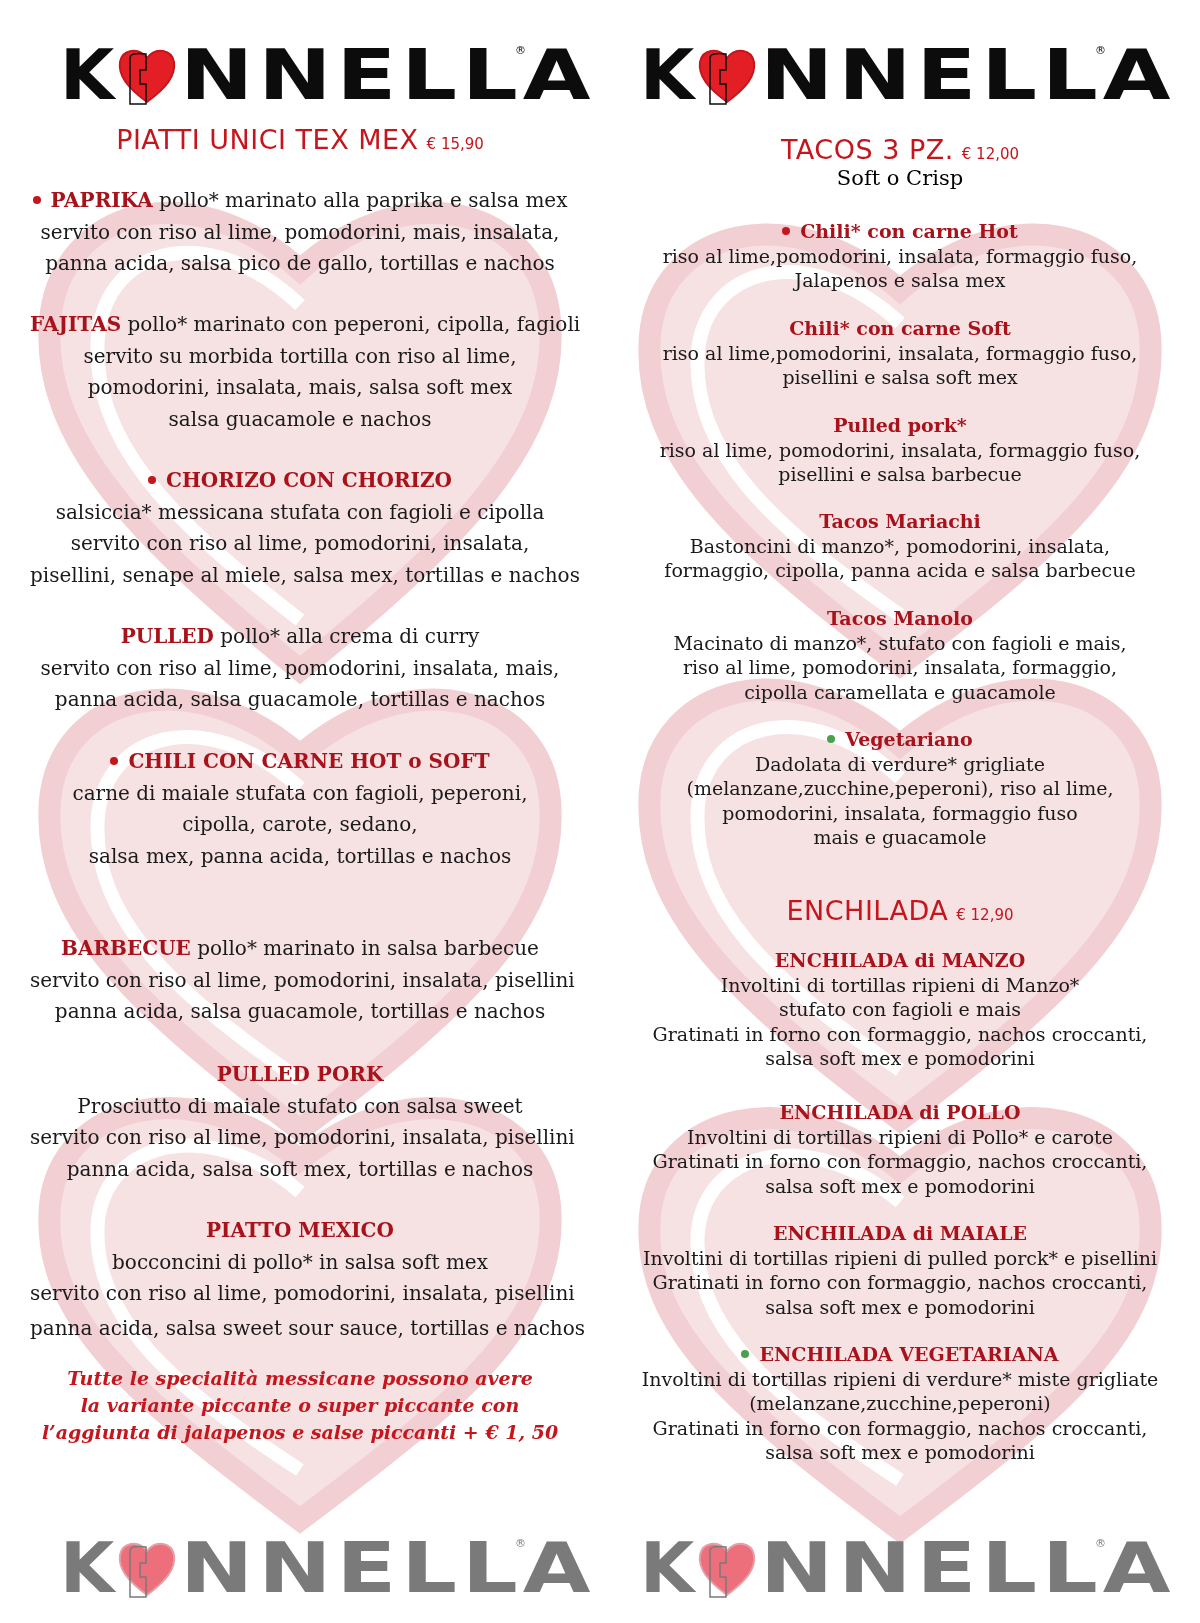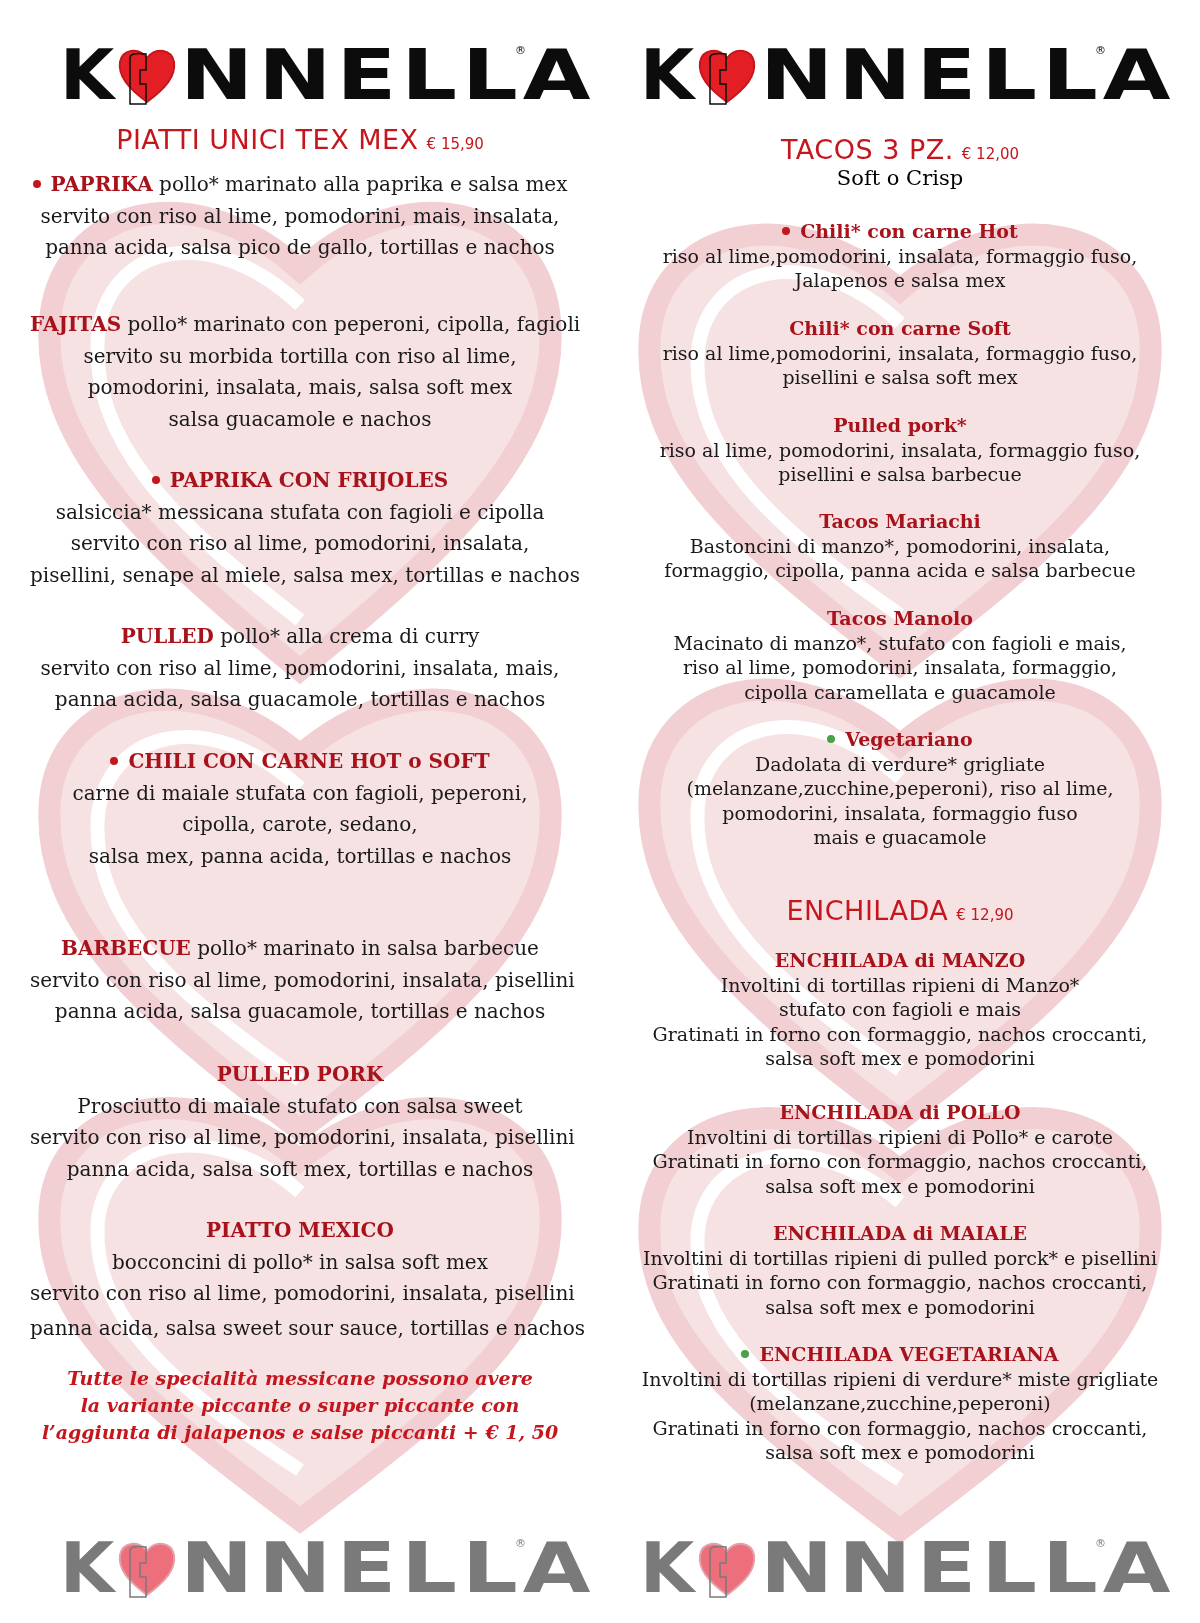--- a/index.html
+++ b/index.html
@@ -78,35 +78,35 @@
     </span>
     <span class="reg" style="left:455px;">®</span>
   </div>
 
   <div class="section-title" style="top:124px;">
     <span class="name">PIATTI UNICI TEX MEX</span><span class="price">€ 15,90</span>
   </div>
 
   <div class="items left-items" style="top:0;">
 
-    <div class="item" style="top:169px;">
+    <div class="item" style="top:185px;">
       <span class="line"><span class="bullet red"></span><span class="head">PAPRIKA</span> <span>pollo* marinato alla paprika e salsa mex</span></span>
       <span class="line">servito con riso al lime, pomodorini, mais, insalata,</span>
       <span class="line">panna acida, salsa pico de gallo, tortillas e nachos</span>
     </div>
 
     <div class="item" style="top:309px;">
       <span class="line"><span class="head">FAJITAS</span> <span>pollo* marinato con peperoni, cipolla, fagioli</span></span>
       <span class="line">servito su morbida tortilla con riso al lime,</span>
       <span class="line">pomodorini, insalata, mais, salsa soft mex</span>
       <span class="line">salsa guacamole e nachos</span>
     </div>
 
     <div class="item" style="top:465px;">
-      <span class="line"><span class="bullet red"></span><span class="head">PAPRIKA CON FRIJOLES</span></span>
+      <span class="line"><span class="bullet red"></span><span class="head">CHORIZO CON CHORIZO</span></span>
       <span class="line">salsiccia* messicana stufata con fagioli e cipolla</span>
       <span class="line">servito con riso al lime, pomodorini, insalata,</span>
       <span class="line">pisellini, senape al miele, salsa mex, tortillas e nachos</span>
     </div>
 
     <div class="item" style="top:621px;">
       <span class="line"><span class="head">PULLED</span> <span>pollo* alla crema di curry</span></span>
       <span class="line">servito con riso al lime, pomodorini, insalata, mais,</span>
       <span class="line">panna acida, salsa guacamole, tortillas e nachos</span>
     </div>

